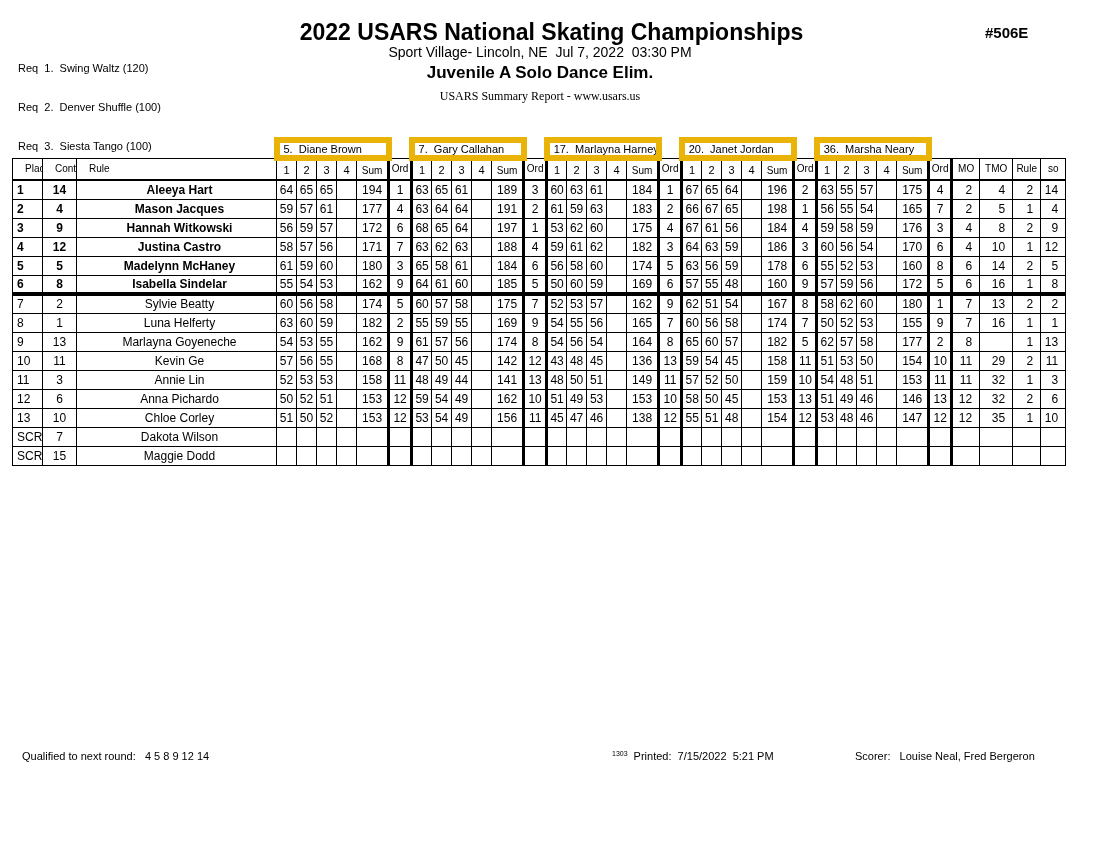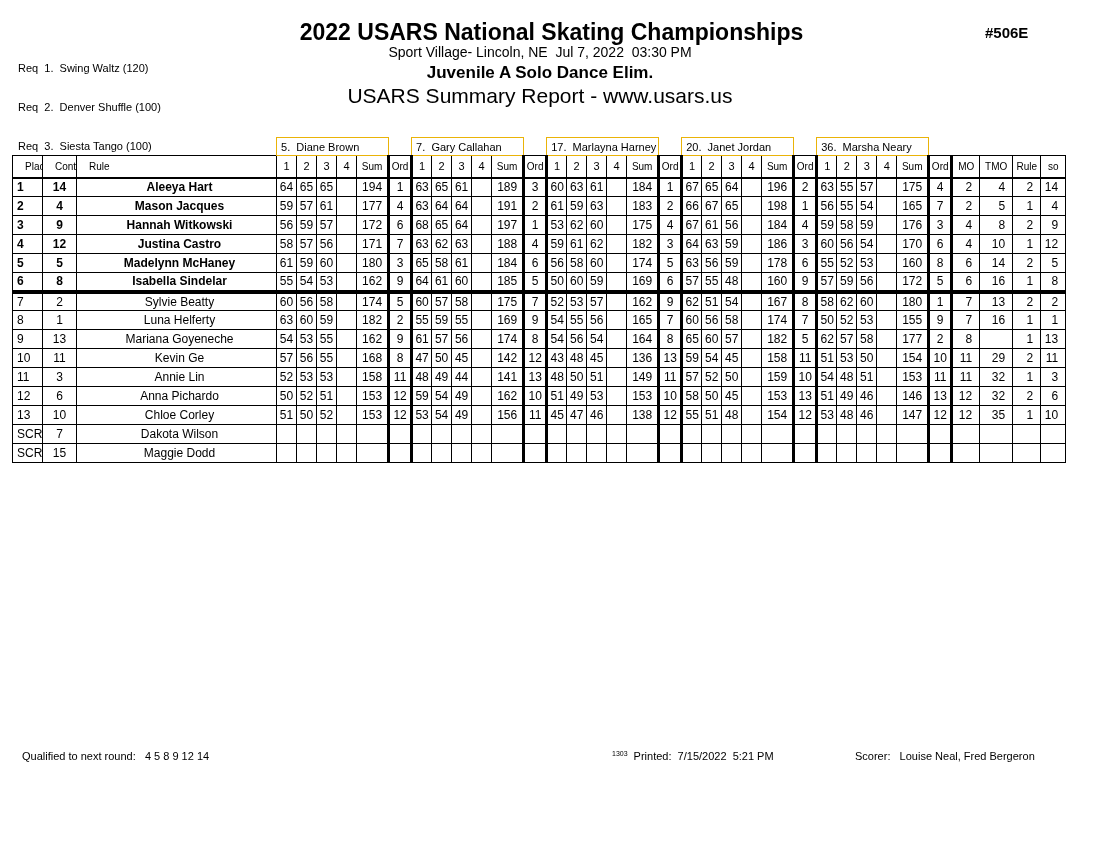--- a/index.html
+++ b/index.html
@@ -7,28 +7,28 @@
   .page {
     position:relative; width:1100px; height:850px; background:#ffffff;
     font-family:"Liberation Sans", sans-serif; color:#000;
   }
   
   .req-block { position:absolute; left:18px; top:36px; font-size:11px; line-height:13px; white-space:pre; }
   .title-block { position:absolute; left:0; top:22px; width:1080px; text-align:center; }
   .title-main  { font-size:23px; font-weight:bold; line-height:21px;padding-left:23px; }
   .title-venue { font-size:14px; line-height:19px; white-space:pre; }
   .title-event { font-size:17px; font-weight:bold; line-height:22px; }
-  .title-report{ font-size:21px; line-height:24px; }
+  .title-report{ font-size:12px; line-height:24px;font-family:Liberation Serif, serif; }
   .event-code  { position:absolute; left:985px; top:24px; font-size:15px; font-weight:bold; }
 
   
   table.results { position:absolute; left:12px; top:137px; border-collapse:collapse; table-layout:fixed; width:1053px; }
   table.results td, table.results th { border:1px solid #000; font-weight:normal; overflow:hidden; }
   tr.judge-row td { border:none; height:18px; }
-  tr.judge-row td.judge-name { border:1px solid #eab308; font-size:11px; text-align:left; padding-left:4px; white-space:pre; }
+  tr.judge-row td.judge-name { border:6px solid #eab308; font-size:11px; text-align:left; padding-left:4px; white-space:pre; }
   tr.col-head th { height:22px; font-size:11px; text-align:center; border-bottom:2px solid #000; background:#fff; }
   tr.col-head th.small { font-size:10px; }
   tr.col-head th.lname { text-align:left; padding-left:12px; font-size:10px; }
   tbody td { height:19px; font-size:12px; }
   td.place { text-align:left; padding-left:4px; }
   td.cont  { text-align:center; }
   td.name  { text-align:center; padding-left:6px; white-space:pre; }
   td.score { text-align:center; }
   td.sum   { text-align:right; padding-right:5px; }
   td.ord, th.ord { border-left:3px solid #000 !important; border-right:3px solid #000 !important; }
@@ -467,21 +467,21 @@
           <td class="sum">155</td>
           <td class="ord">9</td>
           <td class="extra">7</td>
           <td class="extra">16</td>
           <td class="extra">1</td>
           <td class="extra">1</td>
         </tr>
         <tr>
           <td class="place">9</td>
           <td class="cont">13</td>
-          <td class="name">Mariana Goyeneche</td>
+          <td class="name">Marlayna Goyeneche</td>
           <td class="score">54</td>
           <td class="score">53</td>
           <td class="score">55</td>
           <td class="score"></td>
           <td class="sum">162</td>
           <td class="ord">9</td>
           <td class="score">61</td>
           <td class="score">57</td>
           <td class="score">56</td>
           <td class="score"></td>

